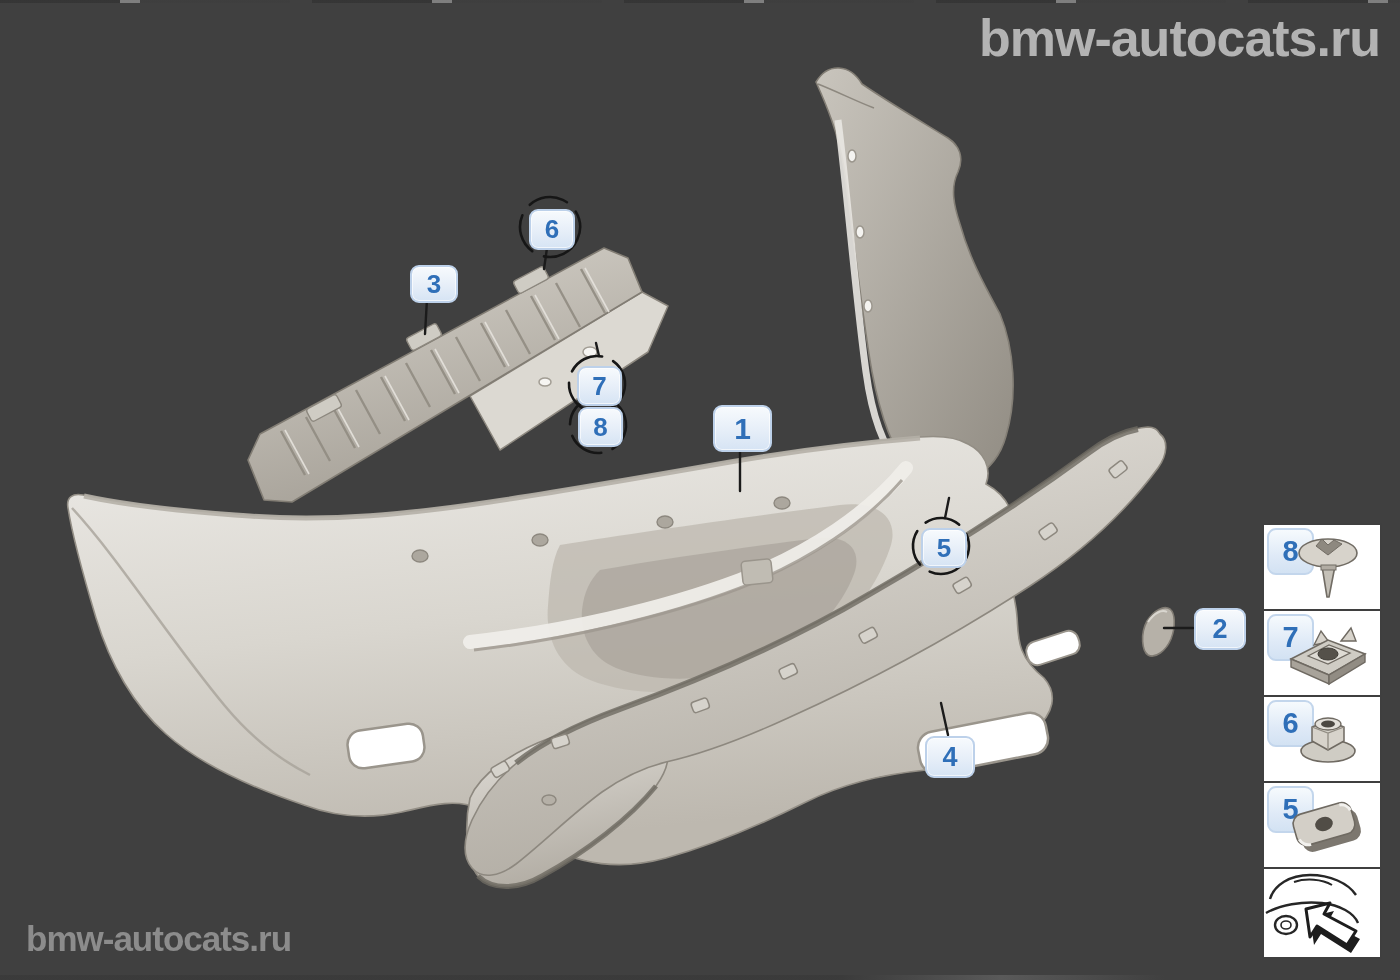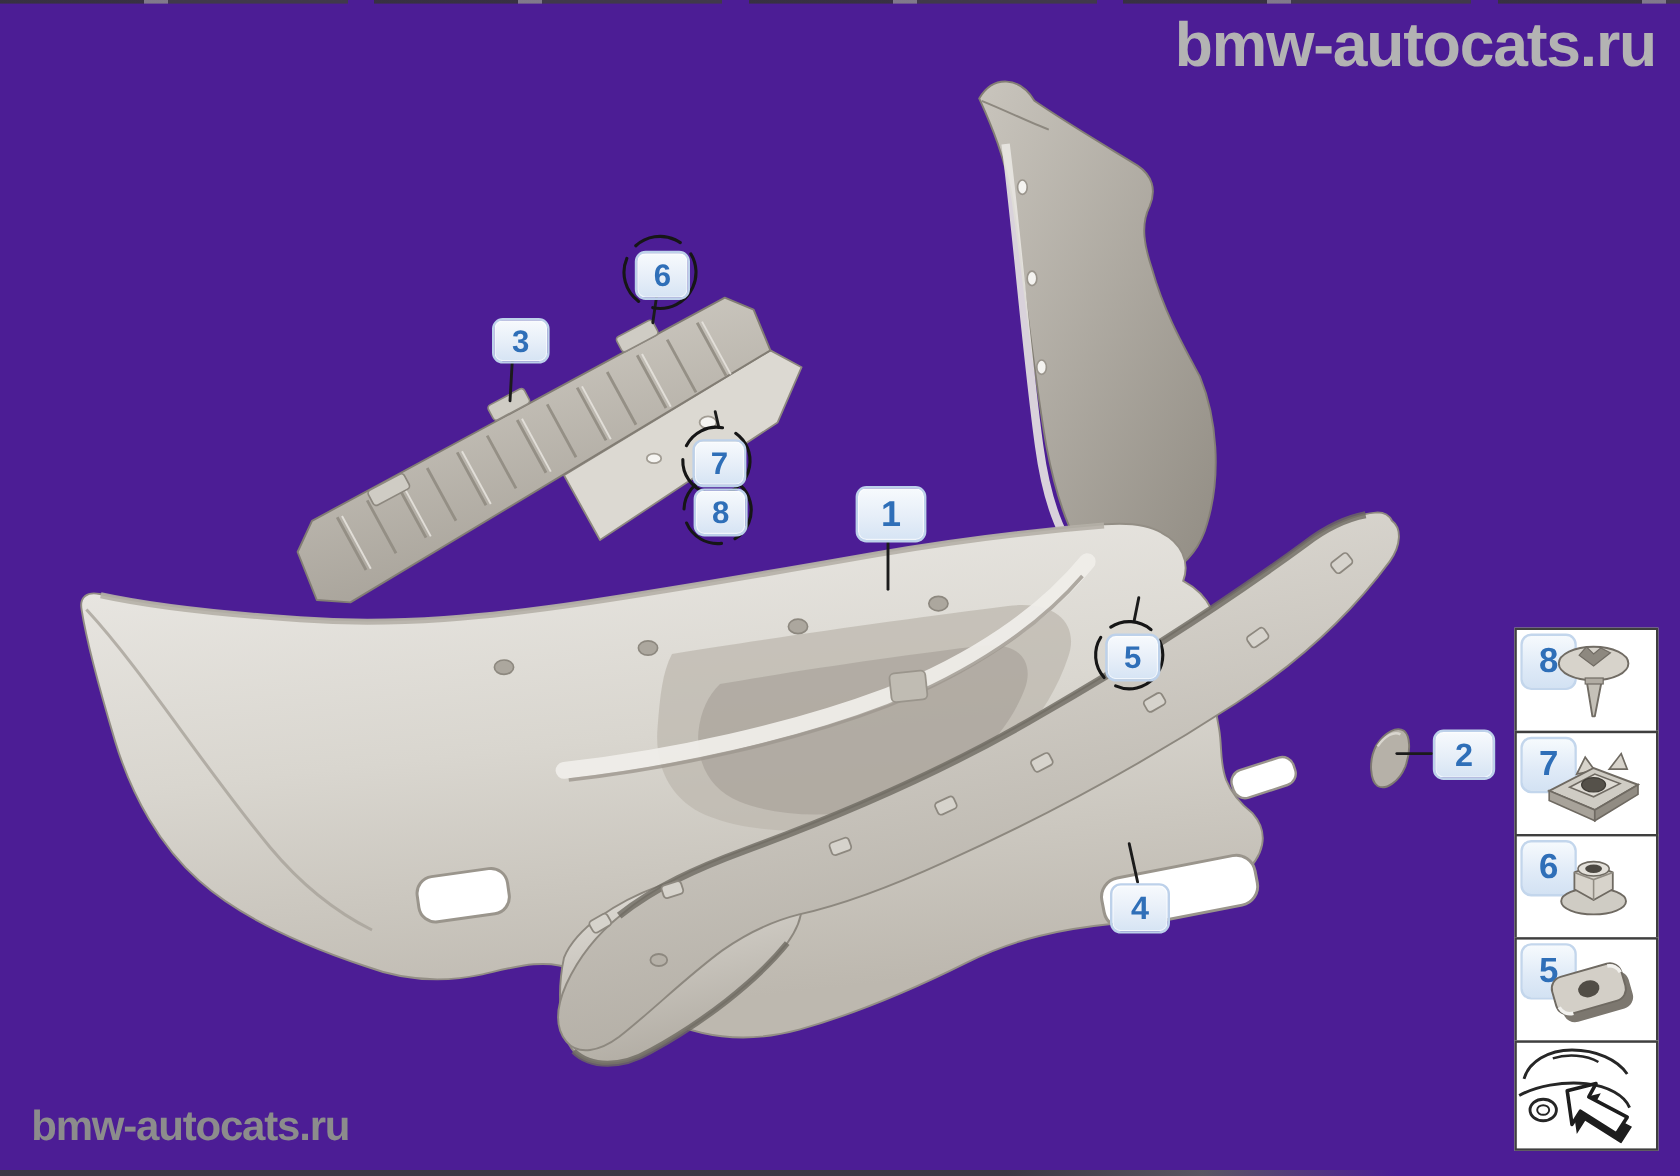--- a/index.html
+++ b/index.html
@@ -1,16 +1,16 @@
 <!DOCTYPE html>
 <html><head>
 <meta charset="utf-8">
 <style>
   html,body{margin:0;padding:0;background:#fff;}
-  .stage{position:relative;width:1400px;height:980px;background:#4c1d95;overflow:hidden;
+  .stage{position:relative;width:1400px;height:980px;background:#404040;overflow:hidden;
          font-family:"Liberation Sans",sans-serif;}
   .edge-artifact{position:absolute;pointer-events:none;}
   .edge-top{top:0;left:0;right:0;height:3px;opacity:.85;
     background:repeating-linear-gradient(90deg,#343434 0 120px,#8a8a8a 120px 140px,#3e3e3e 140px 290px,transparent 290px 312px);}
   .edge-bottom{bottom:0;left:0;width:1165px;height:5px;opacity:.9;
     background:linear-gradient(90deg,#3a3a3a 0 72%,#5c5c5c 86%,transparent 100%);}
   .wm{position:absolute;font-weight:bold;white-space:nowrap;letter-spacing:-1px;}
   .wm-top{top:8px;right:20px;font-size:52px;color:#b3b3b3;}
   .wm-bottom{top:919px;left:26px;font-size:35px;color:#8c8c8c;}
   .drawing{position:absolute;left:0;top:0;width:1400px;height:980px;}

